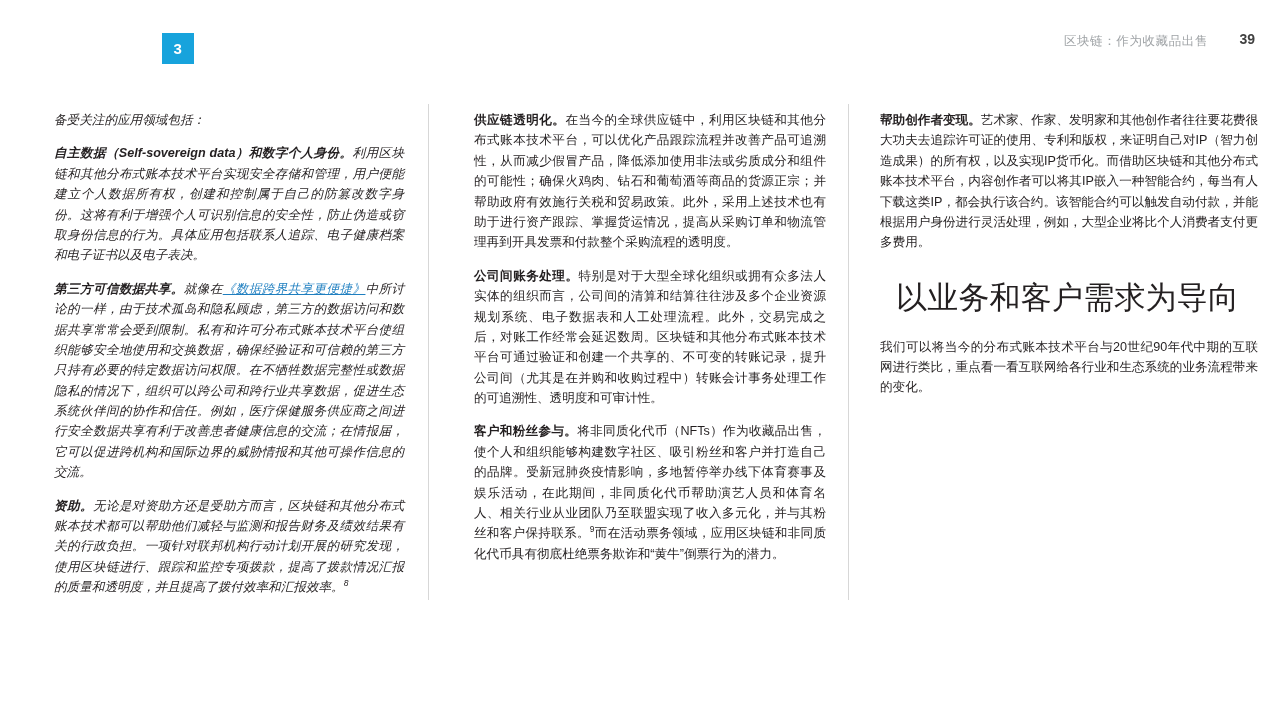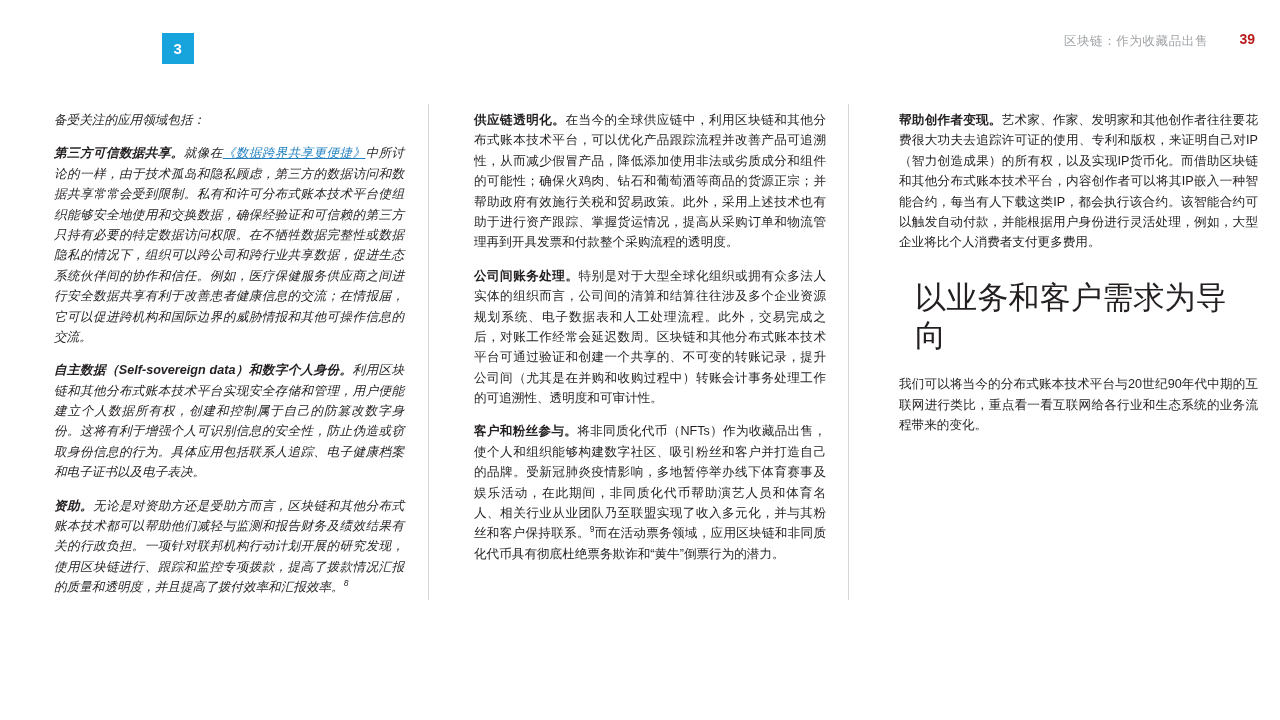--- a/index.html
+++ b/index.html
@@ -52,40 +52,40 @@
     color: #9fa3a6;
     letter-spacing: 0.6px;
     white-space: nowrap;
   }
   .page-number {
     position: absolute;
     right: 25px;
     top: 31px;
     font-size: 14px;
     font-weight: bold;
-    color: #b91c1c;
+    color: #404040;
   }
 
   
   .columns {
     position: absolute;
     top: 110px;
     left: 0;
     right: 0;
     bottom: 40px;
     display: flex;
   }
   .col {
     position: relative;
     box-sizing: border-box;
     padding: 0 22px 0 0;
   }
   .col-1 { width: 426px; padding-left: 54px; font-style: italic; }
   .col-2 { width: 422px; padding-left: 48px; }
-  .col-3 { width: 432px; padding-left: 51px; }
+  .col-3 { width: 432px; padding-left: 32px; }
   .col-2::before,
   .col-3::before {
     content: "";
     position: absolute;
     left: 0px;
     top: -6px;
     bottom: 80px;
     width: 1px;
     background: #d7d7d7;
   }
@@ -128,25 +128,25 @@
     <div class="header-title">区块链：作为收藏品出售</div>
     <div class="page-number">39</div>
   </div>
 
   <div class="columns">
 
     <div class="col col-1">
       <p>备受关注的应用领域包括：</p>
 
       <p>
-        <b>第三方可信数据共享。</b><span>就像在</span><a class="link" href="#">《数据跨界共享更便捷》</a><span>中所讨论的一样，由于技术孤岛和隐私顾虑，第三方的数据访问和数据共享常常会受到限制。私有和许可分布式账本技术平台使组织能够安全地使用和交换数据，确保经验证和可信赖的第三方只持有必要的特定数据访问权限。在不牺牲数据完整性或数据隐私的情况下，组织可以跨公司和跨行业共享数据，促进生态系统伙伴间的协作和信任。例如，医疗保健服务供应商之间进行安全数据共享有利于改善患者健康信息的交流；在情报届，它可以促进跨机构和国际边界的威胁情报和其他可操作信息的交流。</span>
+        <b>自主数据（Self-sovereign data）和数字个人身份。</b><span>利用区块链和其他分布式账本技术平台实现安全存储和管理，用户便能建立个人数据所有权，创建和控制属于自己的防篡改数字身份。这将有利于增强个人可识别信息的安全性，防止伪造或窃取身份信息的行为。具体应用包括联系人追踪、电子健康档案和电子证书以及电子表决。</span>
       </p>
 
       <p>
-        <b>自主数据（Self-sovereign data）和数字个人身份。</b><span>利用区块链和其他分布式账本技术平台实现安全存储和管理，用户便能建立个人数据所有权，创建和控制属于自己的防篡改数字身份。这将有利于增强个人可识别信息的安全性，防止伪造或窃取身份信息的行为。具体应用包括联系人追踪、电子健康档案和电子证书以及电子表决。</span>
+        <b>第三方可信数据共享。</b><span>就像在</span><a class="link" href="#">《数据跨界共享更便捷》</a><span>中所讨论的一样，由于技术孤岛和隐私顾虑，第三方的数据访问和数据共享常常会受到限制。私有和许可分布式账本技术平台使组织能够安全地使用和交换数据，确保经验证和可信赖的第三方只持有必要的特定数据访问权限。在不牺牲数据完整性或数据隐私的情况下，组织可以跨公司和跨行业共享数据，促进生态系统伙伴间的协作和信任。例如，医疗保健服务供应商之间进行安全数据共享有利于改善患者健康信息的交流；在情报届，它可以促进跨机构和国际边界的威胁情报和其他可操作信息的交流。</span>
       </p>
 
       <p>
         <b>资助。</b><span>无论是对资助方还是受助方而言，区块链和其他分布式账本技术都可以帮助他们减轻与监测和报告财务及绩效结果有关的行政负担。一项针对联邦机构行动计划开展的研究发现，使用区块链进行、跟踪和监控专项拨款，提高了拨款情况汇报的质量和透明度，并且提高了拨付效率和汇报效率。</span><sup>8</sup>
       </p>
     </div>
 
     <div class="col col-2">
       <p>
         <b>供应链透明化。</b><span>在当今的全球供应链中，利用区块链和其他分布式账本技术平台，可以优化产品跟踪流程并改善产品可追溯性，从而减少假冒产品，降低添加使用非法或劣质成分和组件的可能性；确保火鸡肉、钻石和葡萄酒等商品的货源正宗；并帮助政府有效施行关税和贸易政策。此外，采用上述技术也有助于进行资产跟踪、掌握货运情况，提高从采购订单和物流管理再到开具发票和付款整个采购流程的透明度。</span>

